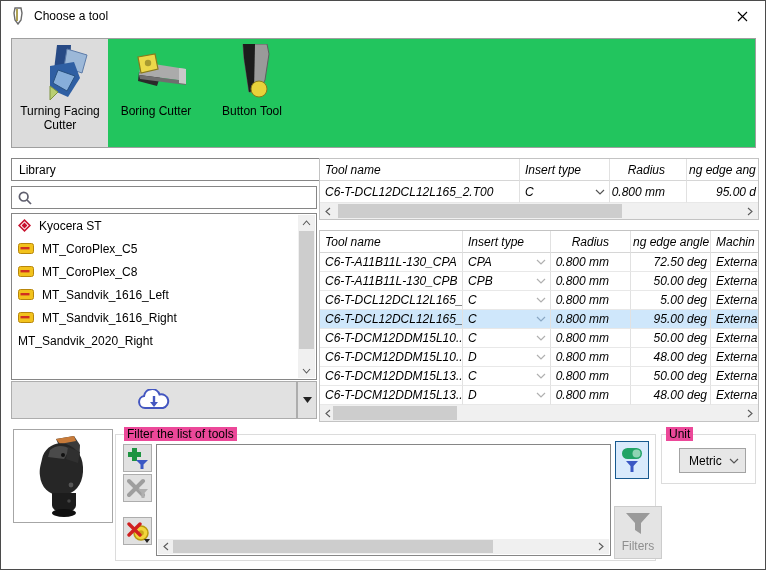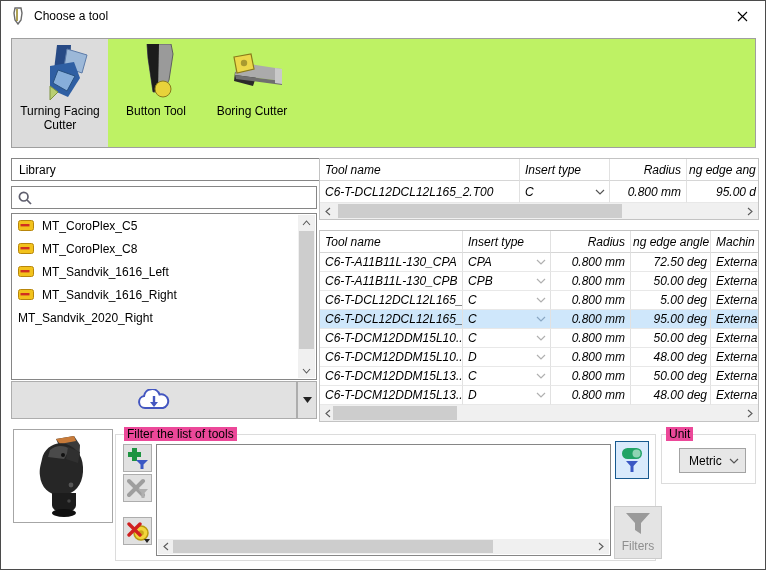--- a/index.html
+++ b/index.html
@@ -8,21 +8,21 @@
        font-family:"Liberation Sans",sans-serif;font-size:12px;color:#000;overflow:hidden;}
   .abs{position:absolute;}
 
   
   .titlebar{position:absolute;left:0;top:0;right:0;height:30px;background:#fff;display:flex;align-items:center;}
   .title-icon{margin-left:10px;display:flex;}
   .title-text{margin-left:9px;font-size:12px;}
   .close-btn{position:absolute;right:0;top:0;width:45px;height:30px;display:flex;align-items:center;justify-content:center;cursor:pointer;}
 
   
-  .type-panel{left:10px;top:37px;width:745px;height:110px;border:1px solid #9f9f9f;background:#bef264;display:flex;}
+  .type-panel{left:10px;top:37px;width:745px;height:110px;border:1px solid #9f9f9f;background:#22c55e;display:flex;}
   .type-btn{width:96px;height:108px;display:flex;flex-direction:column;align-items:center;padding-top:5px;cursor:pointer;}
   .type-btn.selected{background:#dcdcdc;}
   .type-btn .lbl{margin-top:2px;text-align:center;line-height:14px;width:94px;}
 
   
   .combo{border:1px solid #868686;background:#fff;display:flex;align-items:center;position:absolute;}
   .combo-library{left:10px;top:157px;width:334px;height:23px;padding:0 7px;}
   .combo .chev-right{margin-left:auto;display:flex;}
   .searchbox{left:10px;top:185px;width:306px;height:23px;border:1px solid #868686;display:flex;align-items:center;padding:0 6px;gap:6px;background:#fff;}
   .searchbox input{border:none;outline:none;flex:1;font:12px "Liberation Sans",sans-serif;color:#000;background:transparent;}
@@ -41,21 +41,21 @@
   .dl-arrow{position:absolute;left:286px;top:0;width:20px;height:38px;background:#e1e1e1;border:1px solid #adadad;display:flex;align-items:center;justify-content:center;cursor:pointer;}
 
   
   .tbl{position:absolute;border:1px solid #c3c3c3;background:#fff;}
   .trow{display:flex;font-style:italic;}
   .tcell{border-right:1px solid #e1e1e1;overflow:hidden;white-space:nowrap;display:flex;align-items:center;}
   .tcell:last-child{border-right:none;}
   .thead .tcell{border-bottom:1px solid #d6d6d6;}
   .tdata .tcell{border-bottom:1px solid #e8e8e8;}
   .tdata.sel{background:#cfe7fb;}
-  .num{justify-content:flex-end;padding-right:5px;}
+  .num{justify-content:flex-end;padding-right:21px;}
   .padl{padding-left:5px;}
   .itcell{justify-content:space-between;padding:0 4px 0 5px;}
 
   .tbl-top{left:318px;top:157px;width:440px;}
   .tbl-top .trow{height:22px;}
   .tbl-main{left:318px;top:229px;width:440px;}
   .tbl-main .thead{height:22px;}
   .tbl-main .tdata{height:19px;}
 
   .hscroll{position:relative;height:16px;background:#f0f0f0;}
@@ -105,56 +105,64 @@
         <polygon points="28,1 42,1 41,22 25,26" fill="#274a85"></polygon>
         <polygon points="38,5 58,11 53,29 35,23" fill="#9cb8d8" stroke="#5c7ba8" stroke-width="1"></polygon>
         <polygon points="21,22 45,18 51,34 39,53 21,45" fill="#2f5fa3"></polygon>
         <polygon points="29,26 46,32 38,47 24,39" fill="#86aeda" stroke="#27507f" stroke-width="1"></polygon>
         <polygon points="21,42 29,48 21,56" fill="#b9cf72" stroke="#7e9440" stroke-width="1"></polygon>
       </svg>
       <span class="lbl">Turning Facing Cutter</span>
     </div>
     <div class="type-btn">
       <svg width="62" height="58" viewBox="0 0 62 58">
-        <polygon points="22,0 46,0 48,10 44,36 38,48 28,48 23,14" fill="#9a9a9a" stroke="#5f5f5f" stroke-width="1"></polygon>
-        <polygon points="22,0 34,0 33,47 28,48 23,14" fill="#1c1c1c"></polygon>
-        <circle cx="38" cy="45" r="8" fill="#e8d23a" stroke="#8a7a1a" stroke-width="1"></circle>
-      </svg>
-      <span class="lbl">Button Tool</span>
-    </div>
-    <div class="type-btn">
-      <svg width="62" height="58" viewBox="0 0 62 58">
         <polygon points="14,28 36,30 32,42 13,37" fill="#2a2a2a"></polygon>
         <polygon points="16,18 61,25 61,37 14,31" fill="#ababab"></polygon>
         <polygon points="14,31 61,37 61,41 15,35" fill="#6f6f6f"></polygon>
         <polygon points="54,24 61,25 61,40 54,39" fill="#c9c9c9"></polygon>
         <polygon points="13,13 30,10 33,25 16,29" fill="#ecd84a" stroke="#8a7a1a" stroke-width="1.2"></polygon>
         <circle cx="23" cy="19" r="3.2" fill="#a89a30"></circle>
       </svg>
       <span class="lbl">Boring Cutter</span>
     </div>
+    <div class="type-btn">
+      <svg width="62" height="58" viewBox="0 0 62 58">
+        <polygon points="22,0 46,0 48,10 44,36 38,48 28,48 23,14" fill="#9a9a9a" stroke="#5f5f5f" stroke-width="1"></polygon>
+        <polygon points="22,0 34,0 33,47 28,48 23,14" fill="#1c1c1c"></polygon>
+        <circle cx="38" cy="45" r="8" fill="#e8d23a" stroke="#8a7a1a" stroke-width="1"></circle>
+      </svg>
+      <span class="lbl">Button Tool</span>
+    </div>
   </div>
 
   <div class="combo combo-library">
     <span>Library</span>
     <span class="chev-right">
       <svg width="11" height="7" viewBox="0 0 11 7">
           <path d="M1 1l4.5 4.5L10 1" fill="none" stroke="#444" stroke-width="1.2"></path>
         </svg>
     </span>
   </div>
 
   <div class="searchbox abs">
     <svg width="14" height="14" viewBox="0 0 14 14">
         <circle cx="5.7" cy="5.7" r="4.3" fill="none" stroke="#5f5f6e" stroke-width="1.7"></circle>
         <path d="M9 9l4 4" stroke="#5f5f6e" stroke-width="1.7"></path>
       </svg>
   </div>
 
   <div class="liblist abs">
+    <div class="libitem">
+      <svg width="13" height="13" viewBox="0 0 13 13">
+          <path d="M6.5 0L13 6.5 6.5 13 0 6.5z" fill="#c8102e"></path>
+          <path d="M6.5 2.2L10.8 6.5 6.5 10.8 2.2 6.5z" fill="#fff"></path>
+          <path d="M6.5 3.6L9.4 6.5 6.5 9.4 3.6 6.5z" fill="#c8102e"></path>
+        </svg>
+      <span>Kyocera ST</span>
+    </div>
     <div class="libitem">
       <svg width="16" height="11" viewBox="0 0 16 11">
           <rect x="0.5" y="0.5" width="15" height="10" rx="2" fill="#f2c21c" stroke="#b8860b"></rect>
           <rect x="2.5" y="4" width="9" height="2.4" fill="#d03020"></rect>
         </svg>
       <span>MT_CoroPlex_C5</span>
     </div>
     <div class="libitem">
       <svg width="16" height="11" viewBox="0 0 16 11">
           <rect x="0.5" y="0.5" width="15" height="10" rx="2" fill="#f2c21c" stroke="#b8860b"></rect>

